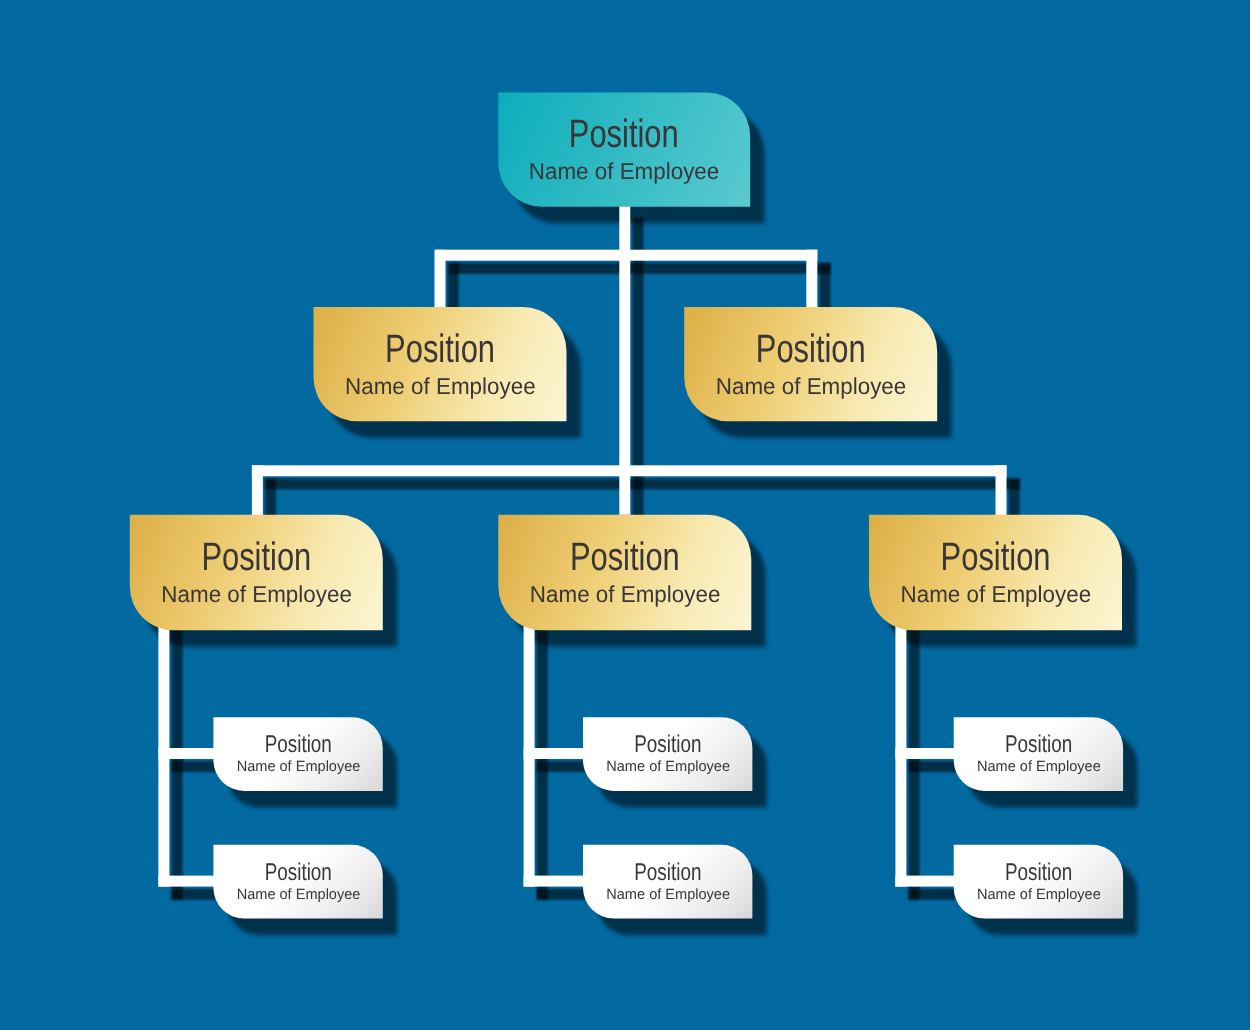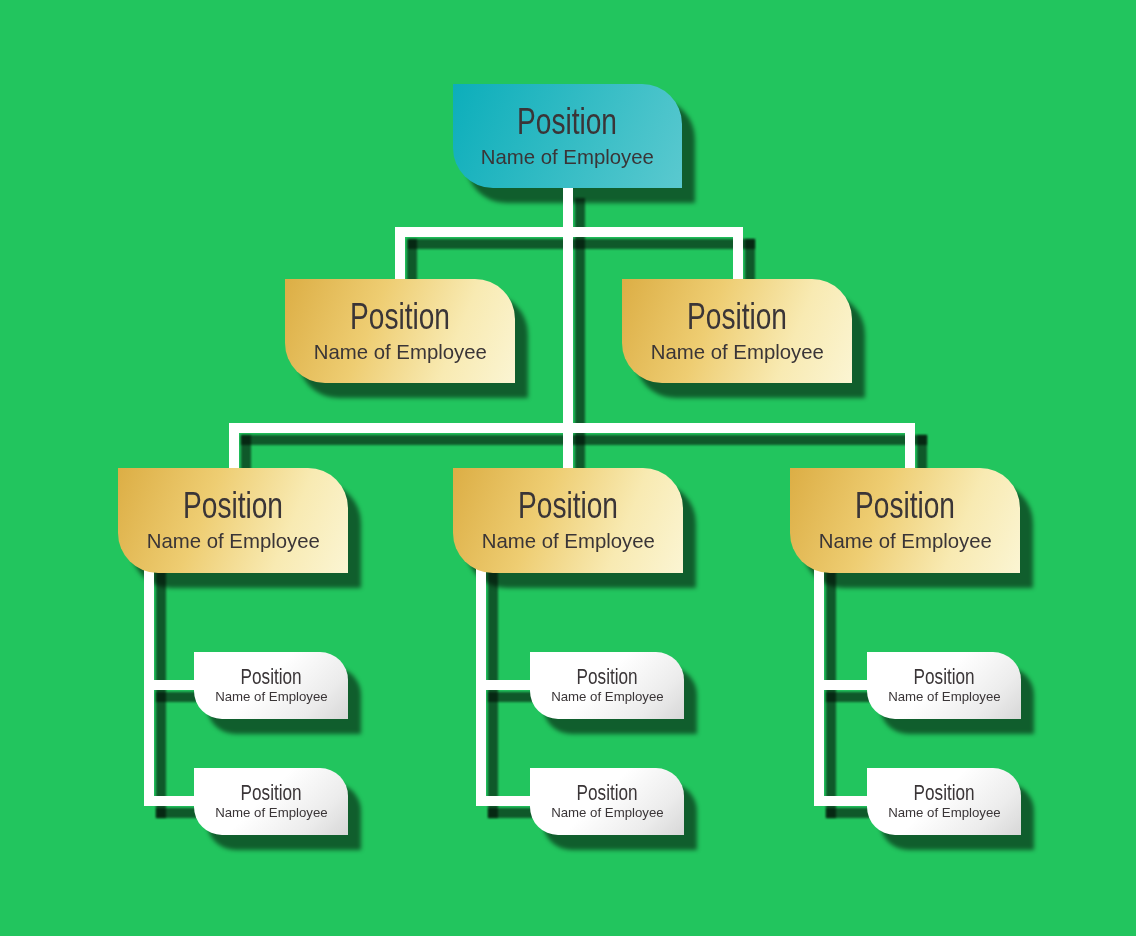--- a/index.html
+++ b/index.html
@@ -1,19 +1,19 @@
 <!DOCTYPE html>
 <html><head>
 <meta charset="utf-8">
 <style>
   html,body{margin:0;padding:0;background:#3a3a3c;}
   .canvas{
     position:relative;
     width:1136px;height:936px;
-    background:#22c55e;
+    background:#0369a1;
     overflow:hidden;
     font-family:"Liberation Sans", sans-serif;
   }
   #shadow-layer{position:absolute;inset:0;z-index:1;}
   .line{
     position:absolute;
     background:#ffffff;
     z-index:2;
   }
   .node{

